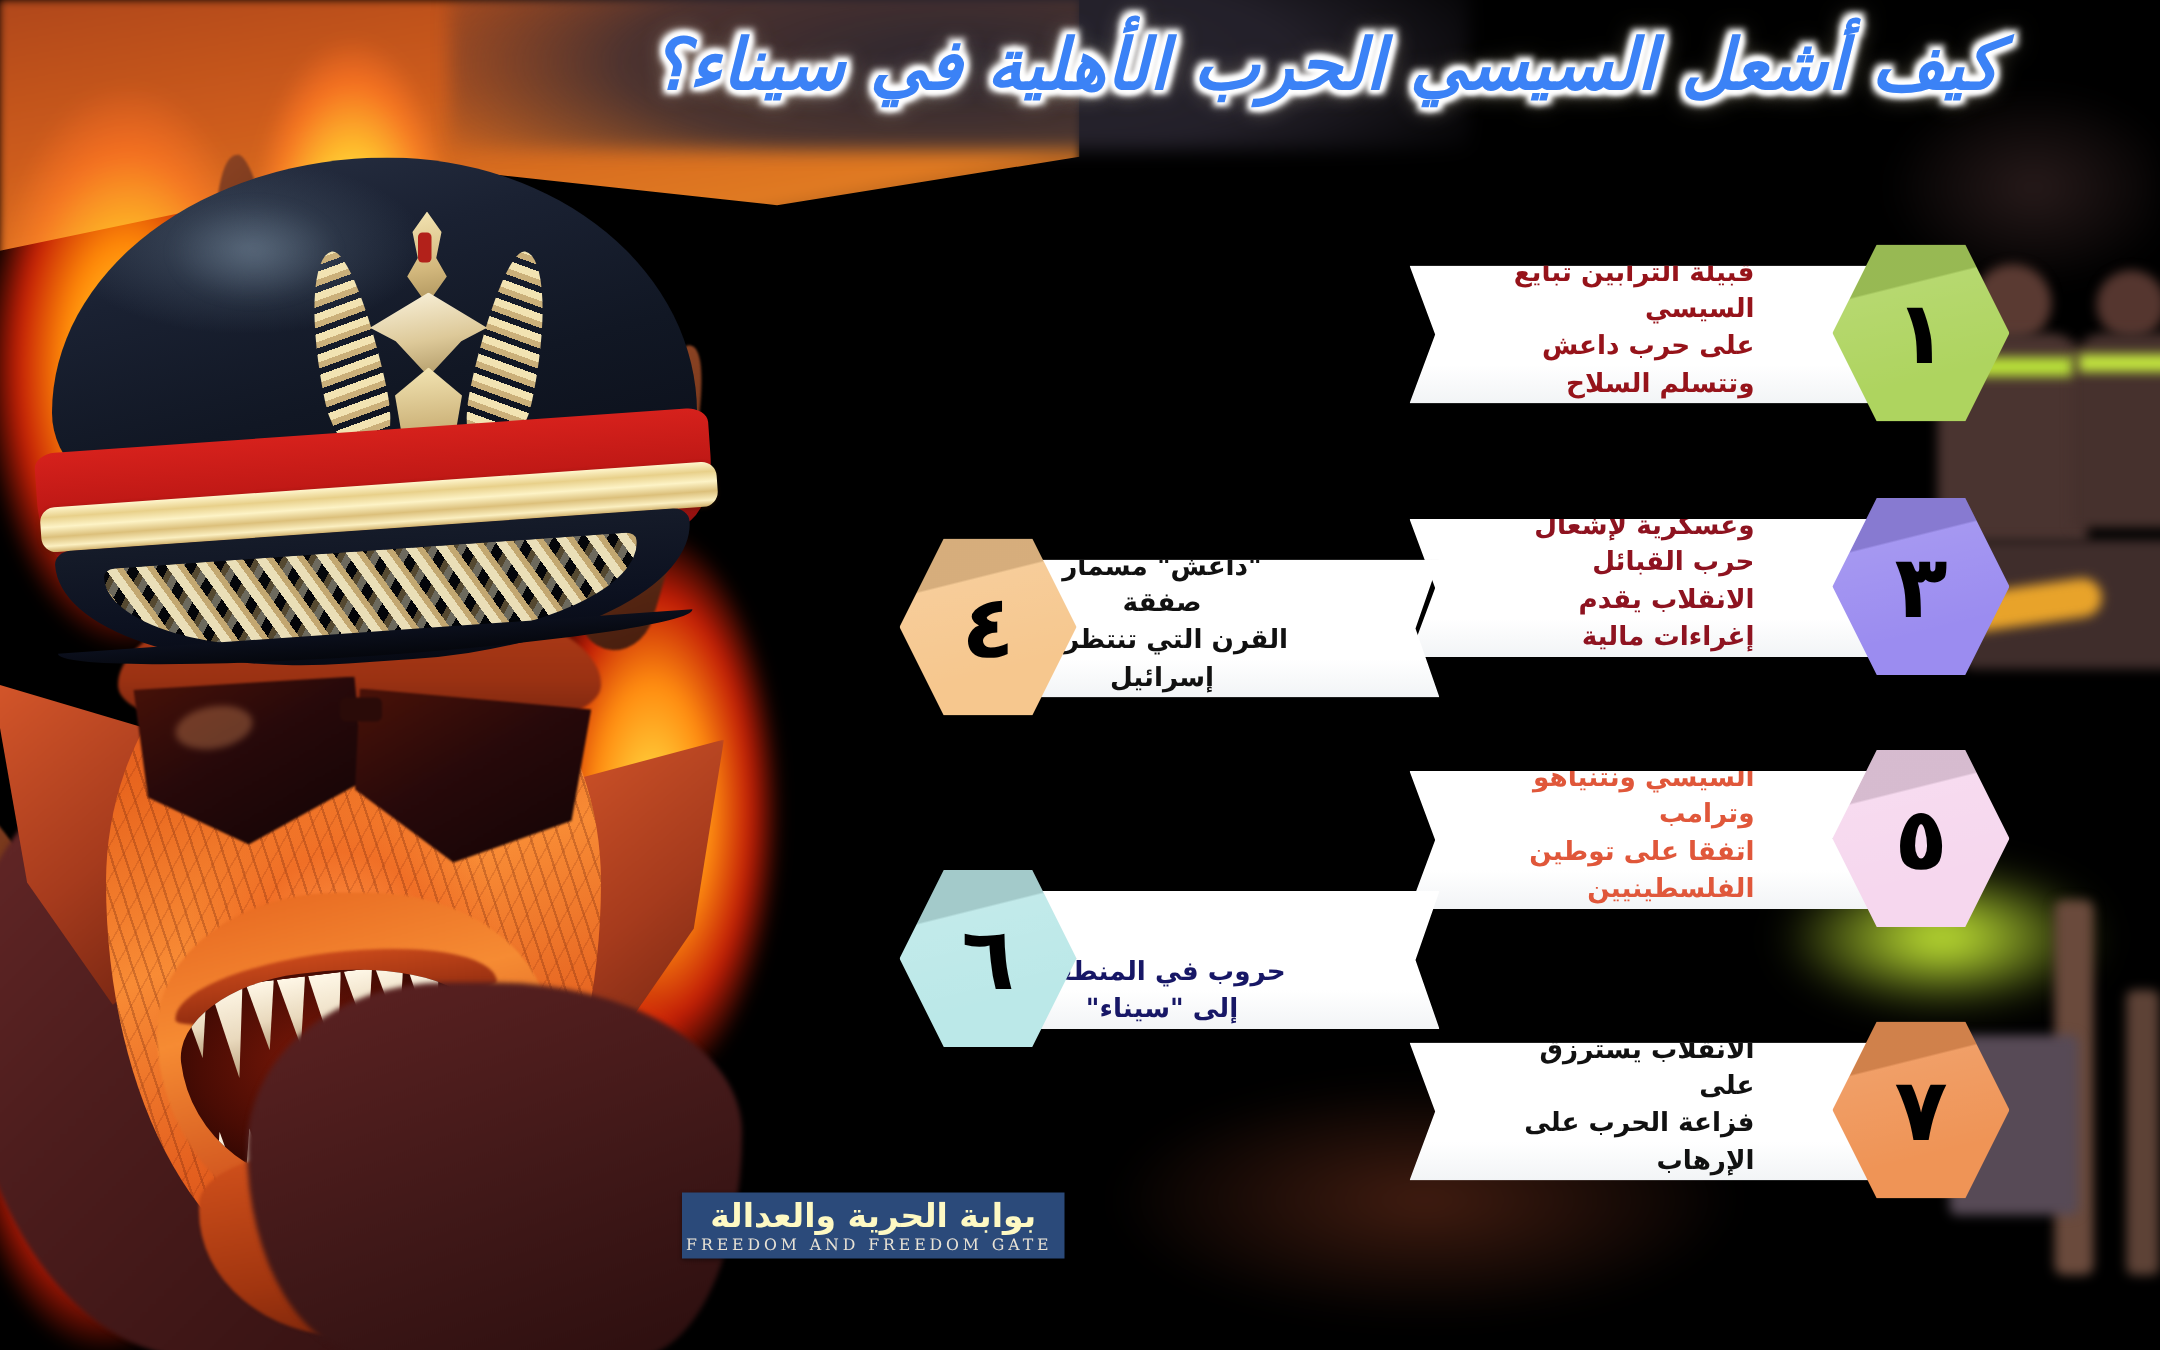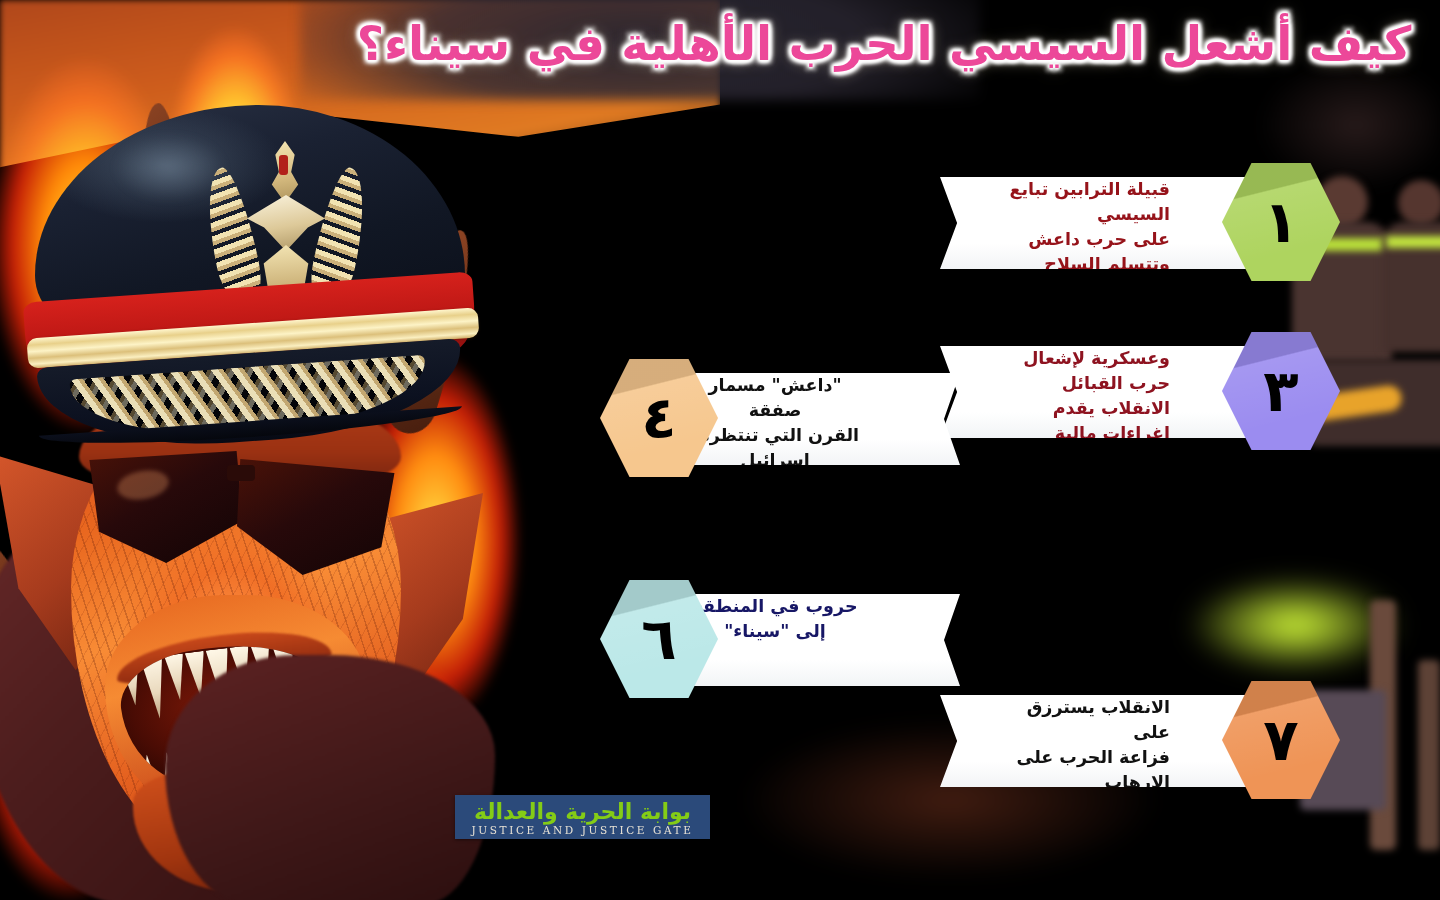--- a/index.html
+++ b/index.html
@@ -270,21 +270,21 @@
   .item{position:absolute;height:118px;}
   
   .item.right{left:940px;width:400px;}
   
   .item.left{left:600px;width:360px;}
 
   .banner{
     position:absolute;top:14px;height:92px;
     background:linear-gradient(180deg,#ffffff 0%,#ffffff 72%,#f2f4f6 100%);
     box-shadow:0 3px 7px rgba(50,14,0,.30);
-    display:flex;align-items:flex-start;
+    display:flex;align-items:flex-end;
     direction:rtl;
   }
   .item.right .banner{
     left:0;right:58px;
     clip-path:polygon(0 0, 100% 0, 100% 100%, 0 100%, 5% 50%);
     padding:0 108px 0 48px;
   }
   .item.left .banner{
     left:40px;right:0;
     clip-path:polygon(0 0, 100% 0, 95% 50%, 100% 100%, 0 100%);
@@ -319,21 +319,21 @@
     direction:rtl;
   }
 
   
   .logo{position:absolute;left:455px;top:795px;width:255px;text-align:center;}
   .logo-plate{
     background:#2b4a7a;padding:5px 8px 3px;
     box-shadow:0 1px 3px rgba(0,0,0,.45);
   }
   .logo-ar{
-    direction:rtl;color:#84cc16;font-weight:bold;font-size:22px;line-height:1.05;
+    direction:rtl;color:#fef9c3;font-weight:bold;font-size:22px;line-height:1.05;
     letter-spacing:0px;
   }
   .logo-en{
     color:#e9e3d6;font-family:"DejaVu Serif","Liberation Serif",serif;
     font-size:10.5px;letter-spacing:2.6px;margin-top:1px;
     white-space:nowrap;
   }
   .logo-url{
     margin-top:6px;color:#fff;
     font-family:"DejaVu Serif","Liberation Serif",serif;
@@ -437,21 +437,21 @@
         <div class="eagle-bot"></div>
       </div>
       <div class="cap-band"></div>
       <div class="cap-gold-cords"></div>
       <div class="cap-peak"></div>
       <div class="cap-scramble"></div>
       <div class="cap-peak-edge"></div>
     </div>
   </div>
 
-  <div class="title" style="color: #ec4899;">كيف أشعل السيسي الحرب الأهلية في سيناء؟</div>
+  <div class="title" style="color: #3b82f6; font-style: italic;">كيف أشعل السيسي الحرب الأهلية في سيناء؟</div>
 
   <div class="item right" style="top:163px">
     <div class="banner">
       <div class="banner-text" style="color: rgb(150, 19, 26);">
         <div>قبيلة الترابين تبايع السيسي</div>
         <div>على حرب داعش وتتسلم السلاح</div>
       </div>
     </div>
     <div class="hex" style="background: rgb(174, 212, 95); outline: rgba(70, 80, 40, 0.45) solid 1px;">
       <span class="hex-num">١</span>
@@ -476,20 +476,31 @@
       <div class="banner-text" style="color: rgb(17, 17, 17);">
         <div>"داعش" مسمار صفقة</div>
         <div>القرن التي تنتظرها إسرائيل</div>
       </div>
     </div>
     <div class="hex" style="background: rgb(246, 199, 142); outline: rgba(70, 80, 40, 0.45) solid 1px;">
       <span class="hex-num">٤</span>
     </div>
   </div>
 
+  <div class="item right" style="top:500px">
+    <div class="banner">
+      <div class="banner-text" style="color: rgb(224, 87, 58);">
+        <div>السيسي ونتنياهو وترامب</div>
+        <div>اتفقا على توطين الفلسطينيين</div>
+      </div>
+    </div>
+    <div class="hex" style="background: rgb(246, 215, 238); outline: rgba(70, 80, 40, 0.45) solid 1px;">
+      <span class="hex-num">٥</span>
+    </div>
+  </div>
 
   <div class="item left" style="top:580px">
     <div class="banner">
       <div class="banner-text" style="color: rgb(23, 23, 102);">
         <div>حروب في المنطقة إلى "سيناء"</div>
       </div>
     </div>
     <div class="hex" style="background: rgb(187, 232, 232); outline: rgba(70, 80, 40, 0.45) solid 1px;">
       <span class="hex-num">٦</span>
     </div>
@@ -503,17 +514,17 @@
       </div>
     </div>
     <div class="hex" style="background: rgb(239, 148, 86); outline: rgba(70, 80, 40, 0.45) solid 1px;">
       <span class="hex-num">٧</span>
     </div>
   </div>
 
   <div class="logo">
     <div class="logo-plate" style="background: rgb(43, 74, 122);">
       <div class="logo-ar">بوابة الحرية والعدالة</div>
-      <div class="logo-en">JUSTICE AND JUSTICE GATE</div>
+      <div class="logo-en">FREEDOM AND FREEDOM GATE</div>
     </div>
   </div>
 
 </div>
 
 </body></html>

